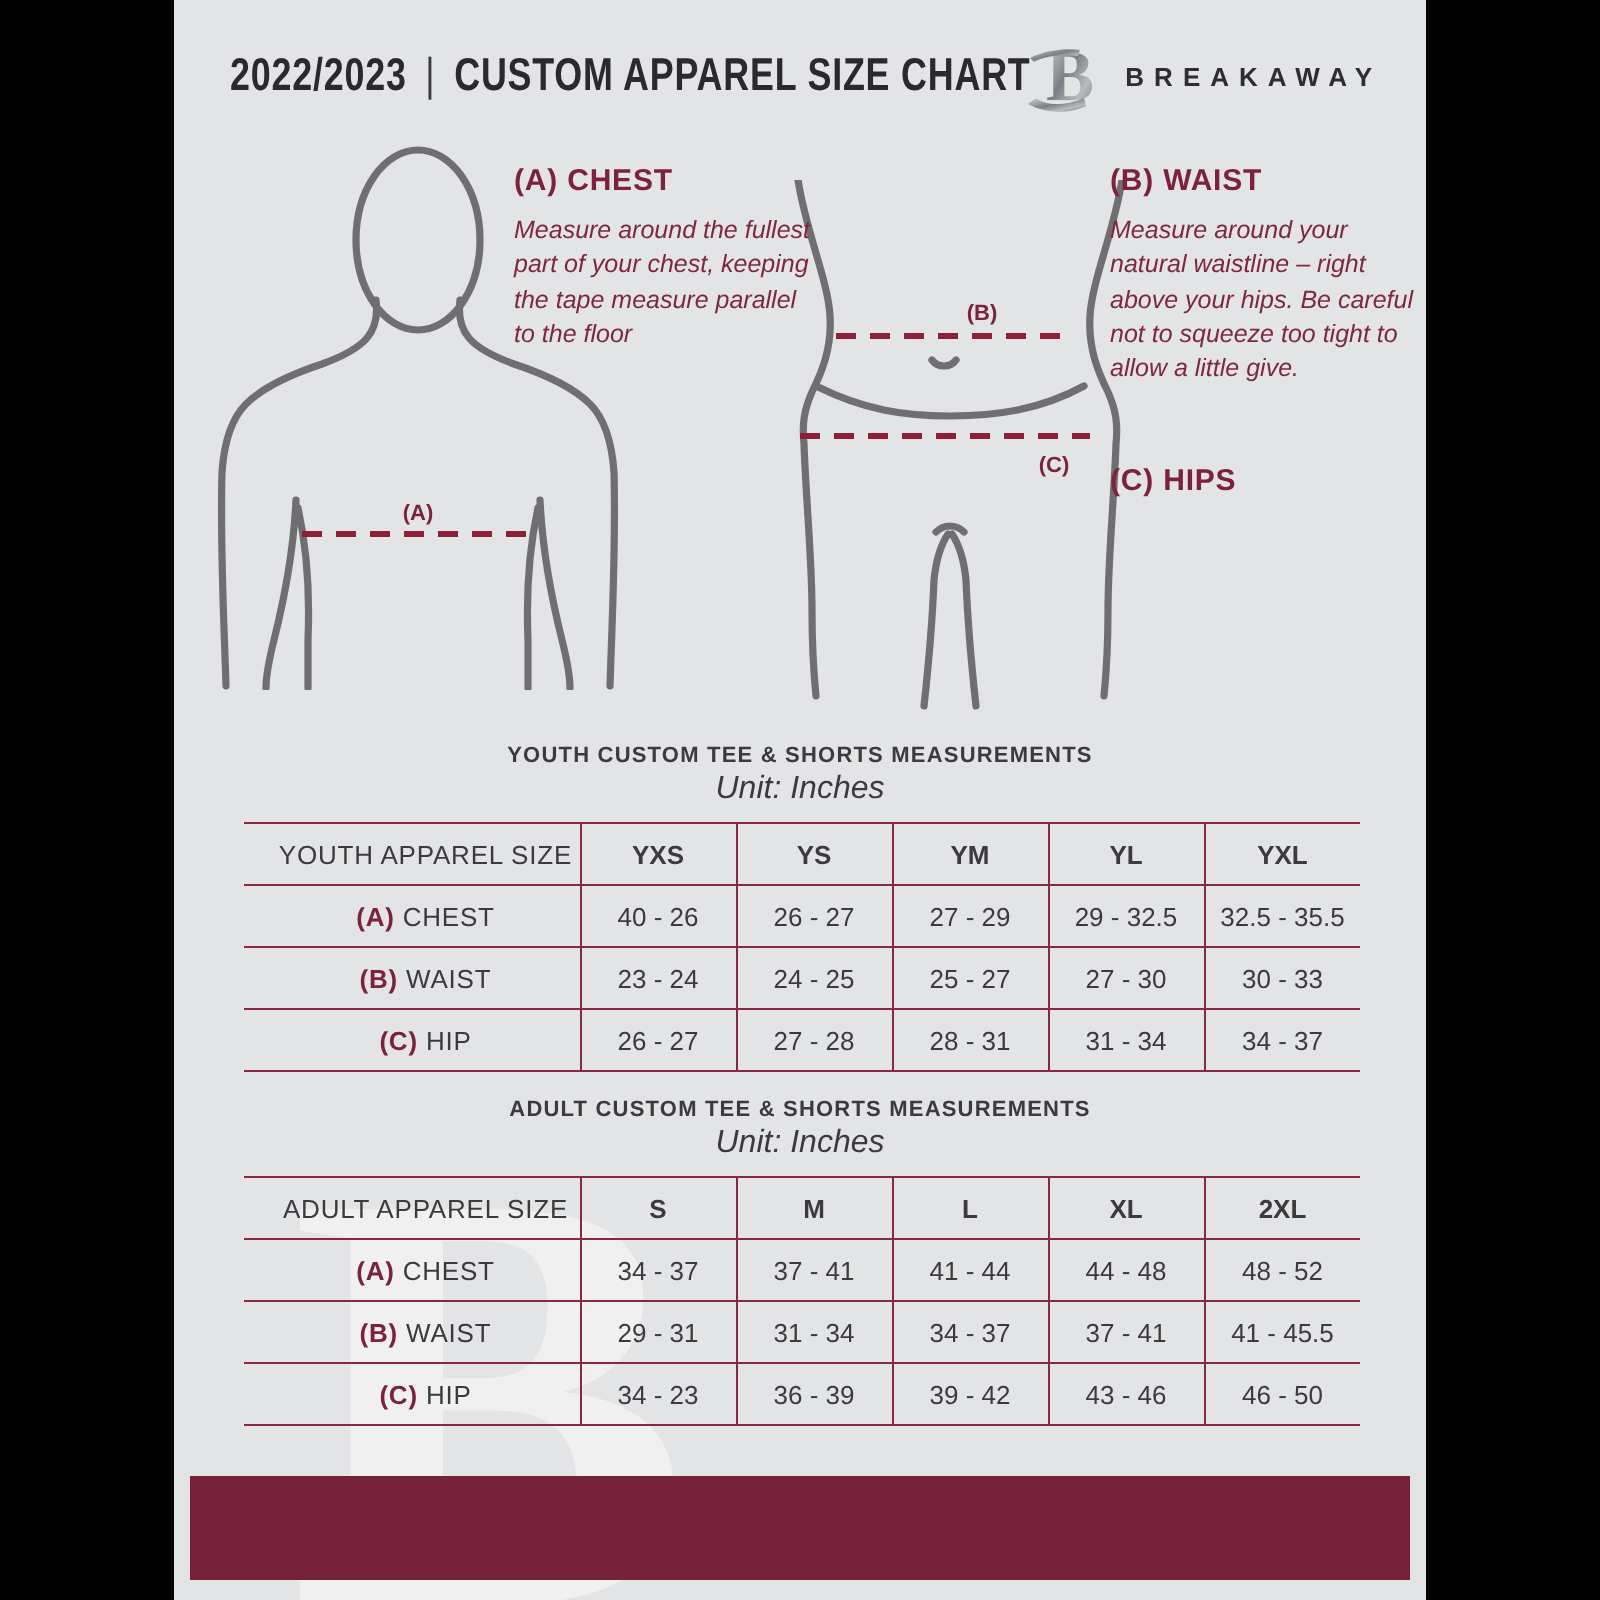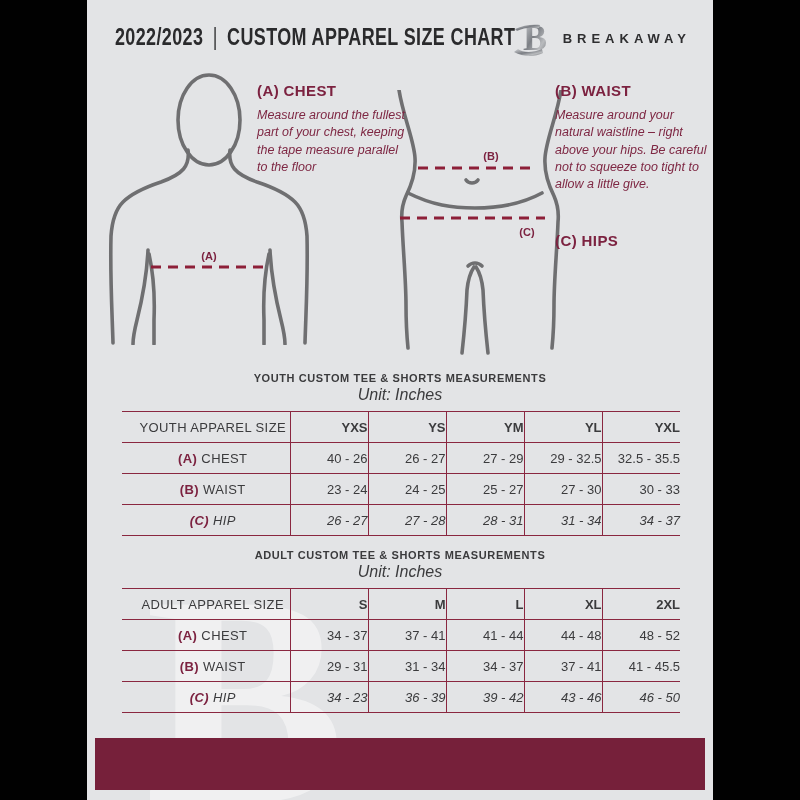--- a/index.html
+++ b/index.html
@@ -32,24 +32,24 @@
   .inst p { font-size:12.5px; font-style:italic; color:#7e2743; line-height:1.38; }
   .inst-a { left:170px; top:2px; width:150px; }
   .inst-b { left:468px; top:2px; }
   .inst-c { left:468px; top:152px; width:160px; }
 
   
   .tbl-sec { position:relative; z-index:1; text-align:center; }
   .tbl-sec h2 { font-size:11px; font-weight:bold; color:#3b3b3d; letter-spacing:0.6px; margin-top:4px; }
   .unit { font-size:16px; font-style:italic; color:#3b3b3d; margin-top:2px; }
   table { border-collapse:collapse; table-layout:fixed; width:558px; margin:7px 0 0 35px; }
-  td { height:31px; font-size:13px; color:#3b3b3d; text-align:right; vertical-align:middle; }
+  td { height:31px; font-size:13px; color:#3b3b3d; text-align:center; vertical-align:middle; }
   td.c0 { width:168px; text-align:center; padding-left:14px; letter-spacing:0.4px; }
   tr { border-top:1.5px solid #8a2740; }
-  tr:last-child { border-bottom:1.5px solid #8a2740;font-style:italic; }
+  tr:last-child { border-bottom:1.5px solid #8a2740; }
   td + td { border-left:1.5px solid #8a2740; width:78px; }
   tr.thead td + td { font-weight:bold; }
   .pfx { font-weight:bold; color:#7c2240; margin-right:4px; }
   .sec-adult h2 { margin-top:13px; }
 
   .footer-bar { position:absolute; left:8px; right:8px; bottom:10px; height:52px; background:#76203a; z-index:1; }
 </style>
 </head>
 <body>
 

